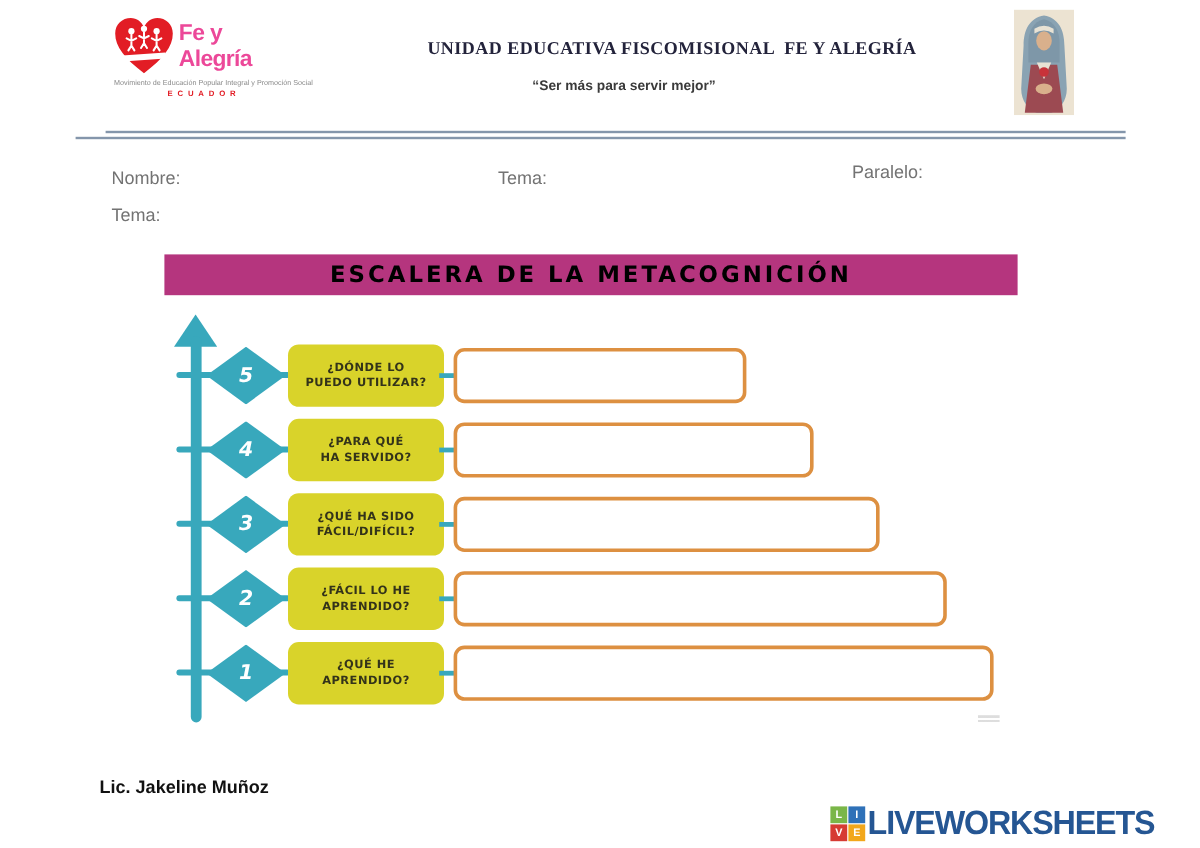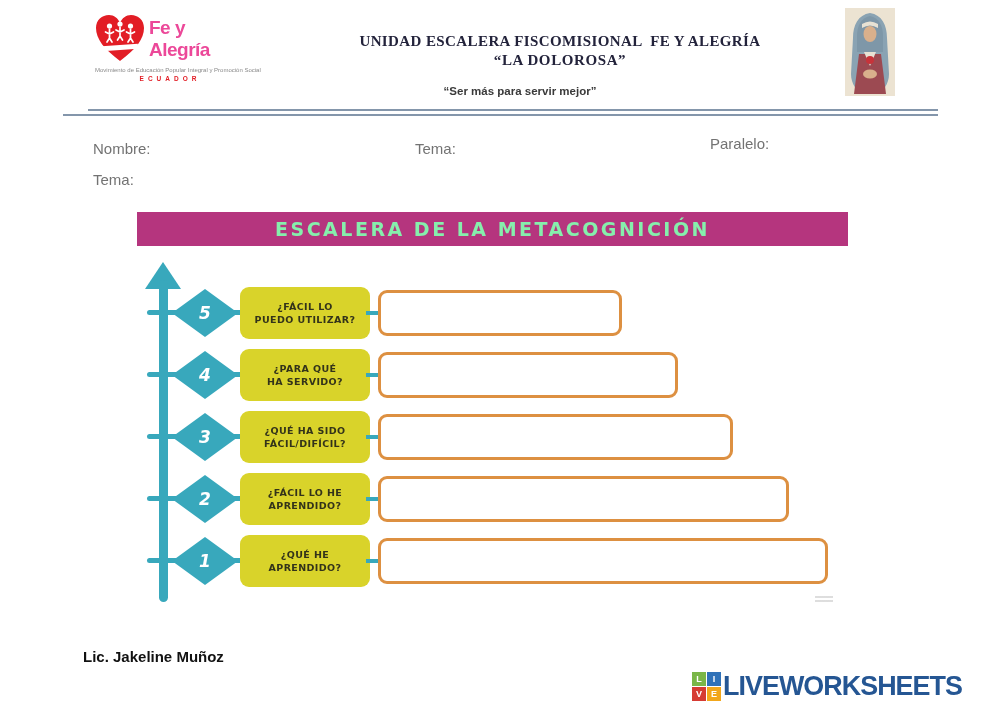--- a/index.html
+++ b/index.html
@@ -25,21 +25,21 @@
   .flabel{position:absolute;font-size:15px;color:#737373;}
   .lb-nombre{left:93px;top:140px;}
   .lb-curso{left:415px;top:140px;}
   .lb-paralelo{left:710px;top:135px;}
   .lb-tema{left:93px;top:171px;}
   
   .banner{
     position:absolute;left:137px;top:212px;width:711px;height:34px;background:#b5357e;
     display:flex;align-items:center;justify-content:center;
   }
-  .banner span{color:#86efac;font-size:19px;font-weight:bold;letter-spacing:2.5px;font-family:"DejaVu Sans",sans-serif;}
+  .banner span{color:#000000;font-size:19px;font-weight:bold;letter-spacing:2.5px;font-family:"DejaVu Sans",sans-serif;}
   
   .vline{position:absolute;left:159px;top:280px;width:9px;height:322px;background:#38a8bc;border-radius:5px;}
   .varrow{position:absolute;left:145px;top:262px;width:0;height:0;
     border-left:18px solid transparent;border-right:18px solid transparent;border-bottom:27px solid #38a8bc;}
   .step{position:absolute;left:0;width:1000px;height:52px;}
   .r0{top:287px;--ow:238px;}
   .r1{top:349px;--ow:294px;}
   .r2{top:411px;--ow:349px;}
   .r3{top:473px;--ow:405px;}
   .r4{top:535px;--ow:444px;}
@@ -96,22 +96,21 @@
           <rect x="7" y="31" width="36" height="5" fill="#ffffff" transform="rotate(-4 25 33)"></rect>
         </svg>
       </span>
       <span class="logo-title">Fe y Alegría</span>
     </div>
     <div class="logo-sub">Movimiento de Educación Popular Integral y Promoción Social</div>
     <div class="logo-country">ECUADOR</div>
   </div>
 
   <div class="school-block">
-    <div class="school-l1">UNIDAD ESCALERA FISCOMISIONAL  FE Y ALEGRÍA</div>
-    <div class="school-l2">“LA DOLOROSA”</div>
+    <div class="school-l1">UNIDAD EDUCATIVA FISCOMISIONAL  FE Y ALEGRÍA</div>
     <div class="motto">“Ser más para servir mejor”</div>
   </div>
 
   <span class="mary">
     <svg width="50" height="88" viewBox="0 0 50 88">
       <rect x="0" y="0" width="50" height="88" fill="#ece3d2"></rect>
       <path d="M25 5 C13 7,8 17,8 30 L6 66 C6 76,12 84,19 86 L31 86 C38 84,44 76,44 66 L42 30 C42 17,37 7,25 5 Z" fill="#8aa3b3"></path>
       <path d="M25 8 C16 10,12 18,12 28 L12 44 L38 44 L38 28 C38 18,34 10,25 8 Z" fill="#7e97a8"></path>
       <path d="M17 16 Q25 11,33 16 L33 20 Q25 15,17 20 Z" fill="#e8e2d4"></path>
       <ellipse cx="25" cy="26" rx="6.5" ry="8" fill="#d9b08c"></ellipse>
@@ -136,21 +135,21 @@
 
   <div class="varrow"></div>
   <div class="vline"></div>
 
   <div class="step r0">
     <div class="connector"></div>
     <div class="diamond">
         <span>5</span>
       </div>
     <div class="qbox">
-      <span>¿FÁCIL LO</span>
+      <span>¿DÓNDE LO</span>
       <span>PUEDO UTILIZAR?</span>
     </div>
     <div class="dash"></div>
     <div class="abox" role="textbox"></div>
   </div>
 
   <div class="step r1">
     <div class="connector"></div>
     <div class="diamond">
         <span>4</span>

